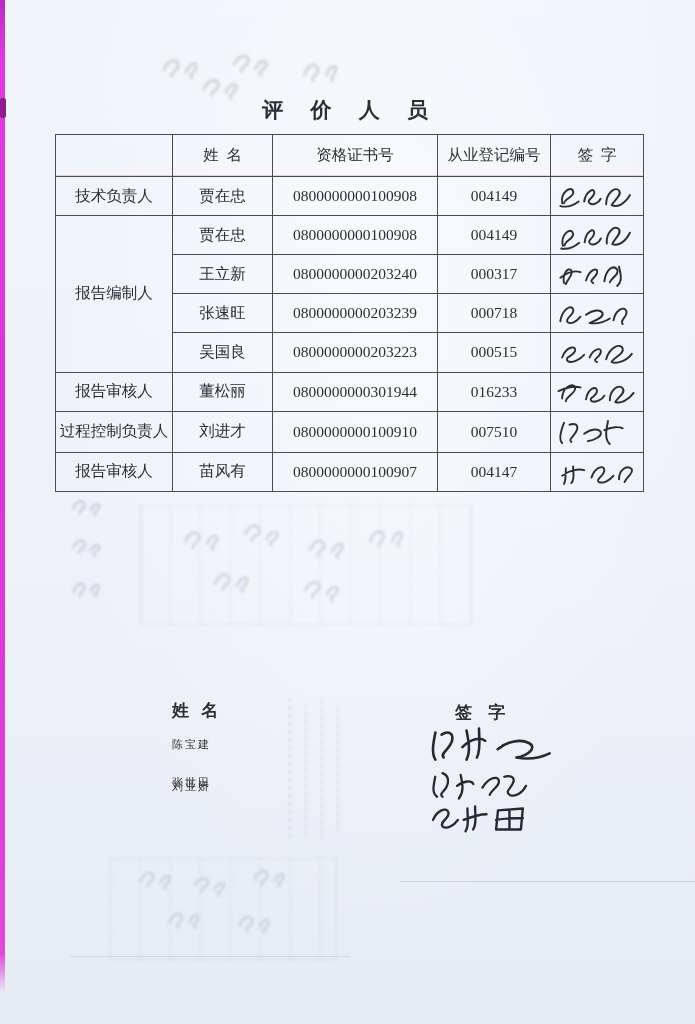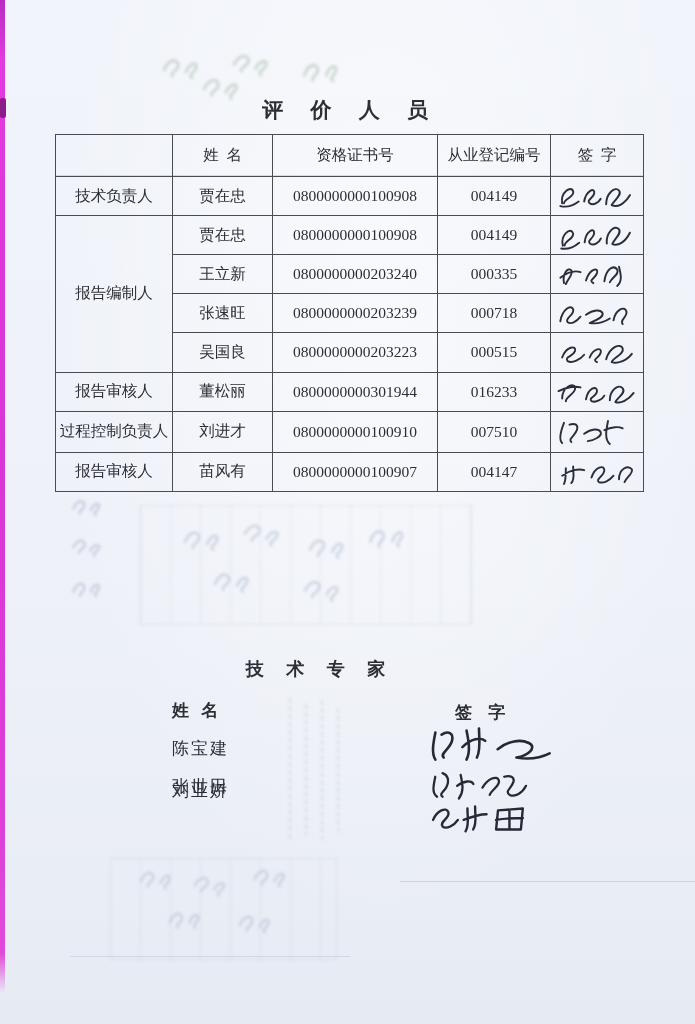--- a/index.html
+++ b/index.html
@@ -56,21 +56,21 @@
   }
   table.eval thead tr{height:42px;}
   table.eval tbody tr{height:39px;}
   table.eval th{font-weight:normal;box-shadow:inset 0 -1px 0 rgba(198,92,64,.22);}
   td.sig{overflow:visible;}
   td.sig svg{display:block;margin:0 auto;overflow:visible;}
   .ink{stroke:#2b2d3a;fill:none;stroke-width:2.1;stroke-linecap:round;stroke-linejoin:round;}
   .ink-b{stroke:#262835;fill:none;stroke-width:2.5;stroke-linecap:round;stroke-linejoin:round;}
 
   .label{position:absolute;font-size:17px;font-weight:bold;color:#2e2f36;letter-spacing:4px;white-space:pre;}
-  .exp-name{position:absolute;left:172px;font-size:17px;color:#2c2d35;letter-spacing:2px;white-space:pre;}
+  .exp-name{position:absolute;left:172px;font-size:11px;color:#2c2d35;letter-spacing:2px;white-space:pre;}
   .exp-sig{position:absolute;overflow:visible;}
   .defs{position:absolute;width:0;height:0;}
 </style>
 </head>
 <body>
 
 <svg class="defs" aria-hidden="true">
   <defs>
     <g id="sg-a">
       <path d="M10 26 C8 14 20 6 22 13 C24 19 12 21 12 26 M8 29 C16 31 24 27 28 24"></path>
@@ -222,21 +222,21 @@
         <td>贾在忠</td>
         <td>0800000000100908</td>
         <td>004149</td>
         <td class="sig"><svg width="88" height="36" viewBox="0 0 96 36">
               <use class="ink" href="#sg-a2"></use>
             </svg></td>
       </tr>
       <tr>
         <td>王立新</td>
         <td>0800000000203240</td>
-        <td>000335</td>
+        <td>000317</td>
         <td class="sig"><svg width="88" height="36" viewBox="0 0 96 36">
               <use class="ink" href="#sg-b"></use>
             </svg></td>
       </tr>
       <tr>
         <td>张速旺</td>
         <td>0800000000203239</td>
         <td>000718</td>
         <td class="sig"><svg width="88" height="36" viewBox="0 0 96 36">
               <use class="ink" href="#sg-c"></use>
@@ -273,21 +273,20 @@
         <td>苗风有</td>
         <td>0800000000100907</td>
         <td>004147</td>
         <td class="sig"><svg width="88" height="36" viewBox="0 0 96 36">
               <use class="ink" href="#sg-g"></use>
             </svg></td>
       </tr>
     </tbody>
   </table>
 
-  <h2 class="title2">技 术 专 家</h2>
 
   <div class="label" style="left:172px;top:699px;">姓 名</div>
   <div class="label" style="left:455px;top:701px;letter-spacing:6px;">签 字</div>
 
   <div class="exp-name" style="top:737px;">陈宝建</div>
   <div class="exp-name" style="top:779px;">刘业娇</div>
   <div class="exp-name" style="top:775px;">张世田</div>
 
   <svg class="exp-sig" style="left:425px;top:718px;" width="135" height="50" viewBox="0 0 130 44">
       <use class="ink-b" href="#sg-chen"></use>

